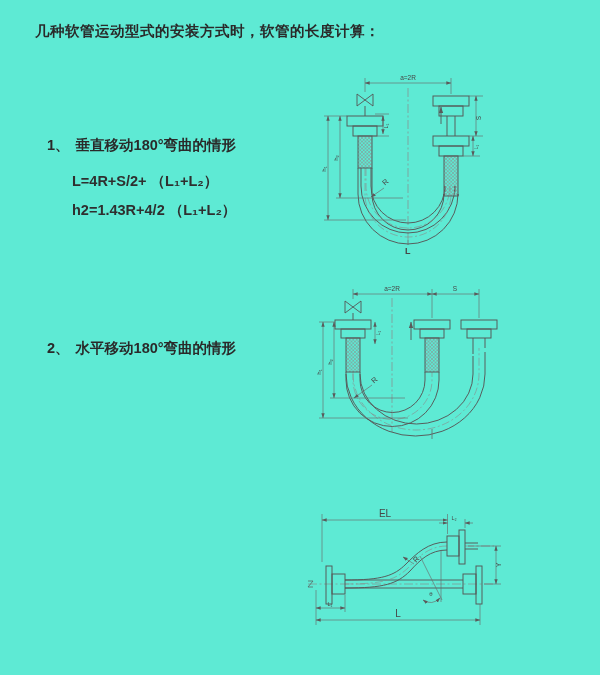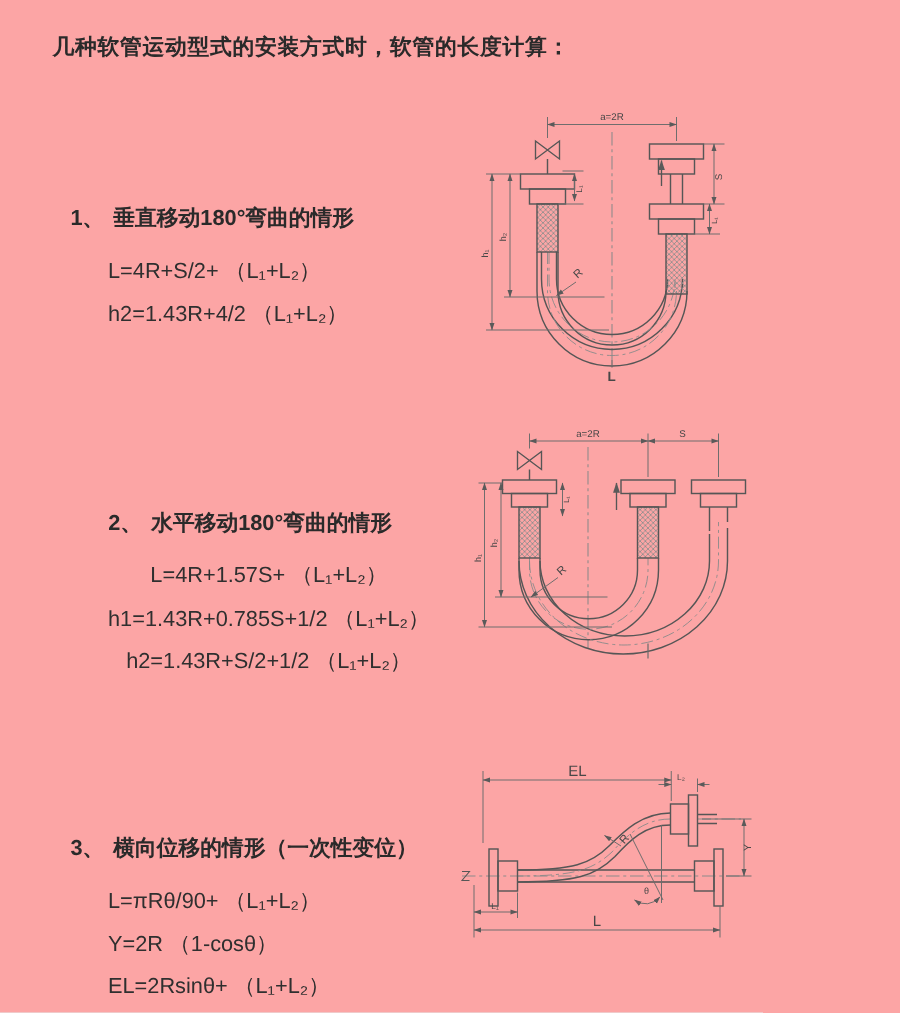--- a/index.html
+++ b/index.html
@@ -1,30 +1,30 @@
 <!DOCTYPE html>
 <html><head>
 <meta charset="utf-8">
 <style>
   html,body { margin:0; padding:0; background:#e8e8e8; }
   .page {
-    position:relative; width:600px; height:675px; background:#fca5a5;
+    position:relative; width:600px; height:675px; background:#5eead4;
     font-family:"Liberation Sans","DejaVu Sans",sans-serif; color:#262626;
     overflow:hidden; margin:0 auto;
   }
   .doc-title {
     position:absolute; left:35px; top:22px;
     font-size:14.5px; font-weight:700; letter-spacing:0.5px; color:#2a2a2a;
     white-space:nowrap;
   }
   .section { position:absolute; left:47px;margin-top:34px; }
   .sec-heading { font-size:14.5px; font-weight:700; color:#2a2a2a; white-space:nowrap; }
   .sec-num { margin-right:6px; }
   .formulas { margin:12px 0 0 25px; }
-  .formula { font-size:14.5px; font-weight:400; color:#2f2f2f; line-height:28.5px; white-space:nowrap; }
+  .formula { font-size:14.5px; font-weight:700; color:#2f2f2f; line-height:28.5px; white-space:nowrap; }
   .diagram { position:absolute; }
   svg { display:block; }
   .dtext { font-family:"Liberation Sans","DejaVu Sans",sans-serif; fill:#474747; }
 </style>
 </head>
 <body>
 
 <div class="page">
 
   <div class="doc-title">几种软管运动型式的安装方式时，软管的长度计算：</div>
@@ -36,37 +36,22 @@
     <div class="formulas">
       <div class="formula">L=4R+S/2+ （L₁+L₂）</div>
       <div class="formula">h2=1.43R+4/2 （L₁+L₂）</div>
     </div>
   </div>
 
   <div class="section" style="top:305px;text-align:center;">
     <div class="sec-heading">
       <span class="sec-num">2、</span><span>水平移动180°弯曲的情形</span>
     </div>
-    <div class="formulas">
-      <div class="formula">L=4R+1.57S+ （L₁+L₂）</div>
-      <div class="formula">h1=1.43R+0.785S+1/2 （L₁+L₂）</div>
-      <div class="formula">h2=1.43R+S/2+1/2 （L₁+L₂）</div>
-    </div>
-  </div>
-
-  <div class="section" style="top:522px;">
-    <div class="sec-heading">
-      <span class="sec-num">3、</span><span>横向位移的情形（一次性变位）</span>
-    </div>
-    <div class="formulas">
-      <div class="formula">L=πRθ/90+ （L₁+L₂）</div>
-      <div class="formula">Y=2R （1-cosθ）</div>
-      <div class="formula">EL=2Rsinθ+ （L₁+L₂）</div>
-    </div>
-  </div>
+  </div>
+
 
   <div class="diagram" style="left:313px; top:68px;">
     <svg width="282" height="196" viewBox="0 0 282 196">
       <defs>
         <pattern id="hatchA" width="3.5" height="3.5" patternUnits="userSpaceOnUse">
           <path d="M0,3.5 L3.5,0 M0,0 L3.5,3.5" stroke="#8d8d8d" stroke-width="0.55"></path>
         </pattern>
         <marker id="arA" viewBox="0 0 10 10" refX="9" refY="5" markerWidth="8" markerHeight="8" orient="auto-start-reverse">
           <path d="M0,1.8 L9.5,5 L0,8.2 Z" fill="#5a5a5a"></path>
         </marker>

